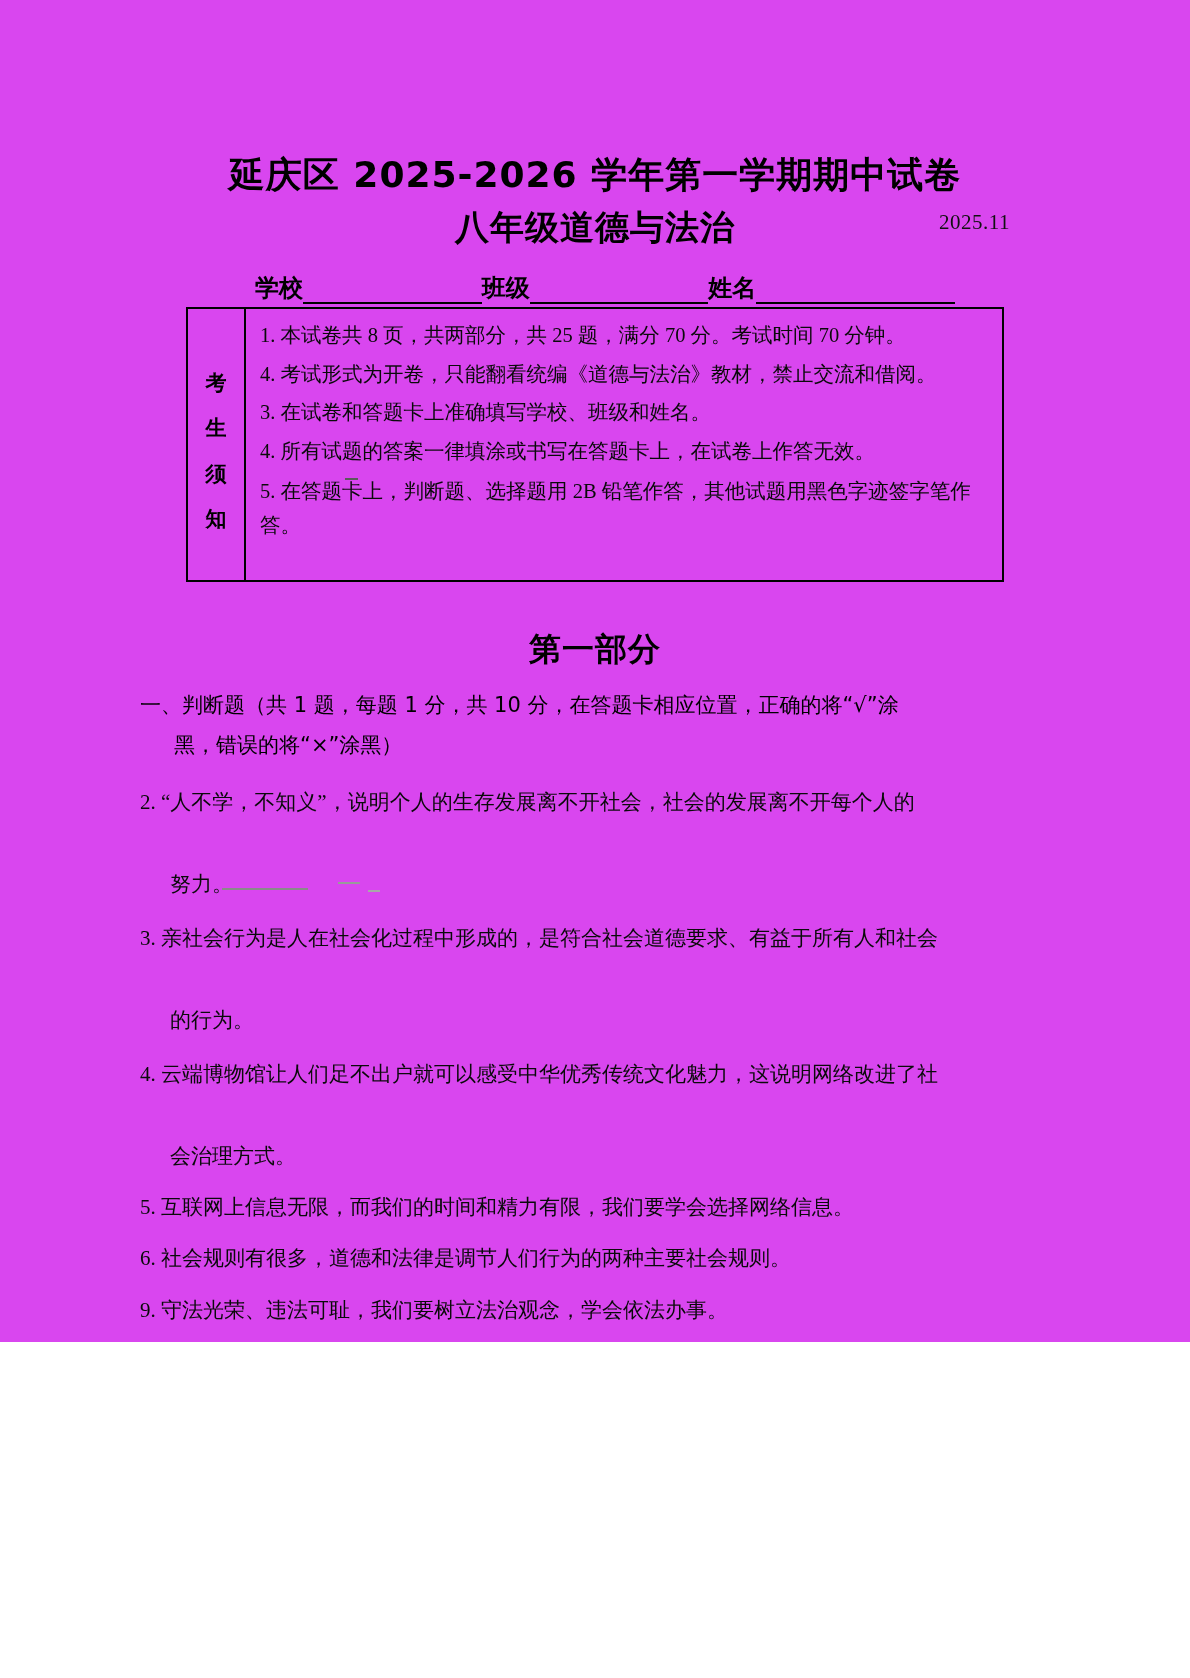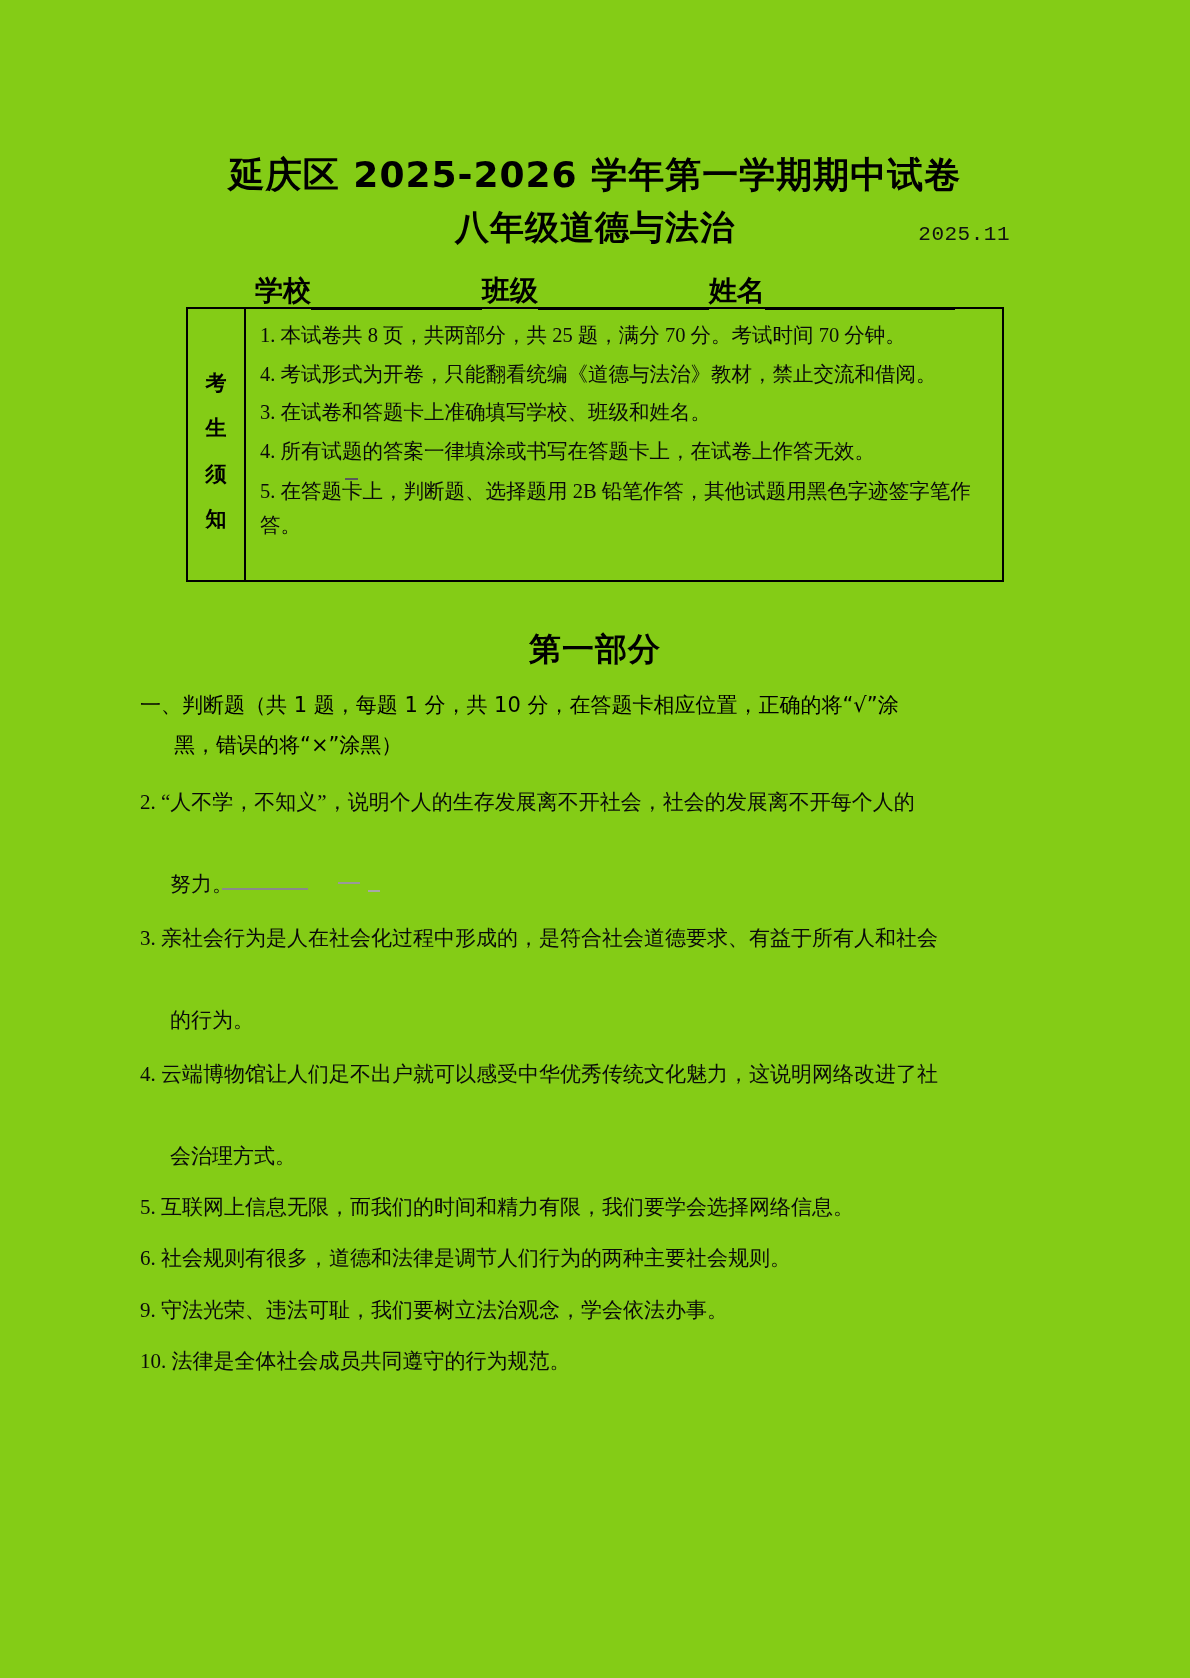--- a/index.html
+++ b/index.html
@@ -3,22 +3,22 @@
 <meta charset="utf-8">
 <style>
   html, body {
     margin: 0;
     padding: 0;
     background: #ffffff;
   }
   .page {
     position: relative;
     width: 1190px;
-    height: 1678px;
-    background: #84cc16;
+    height: 1342px;
+    background: #d946ef;
     font-family: "Liberation Serif", "DejaVu Serif", serif;
     color: #0a0a0a;
     overflow: hidden;
   }
 
   
   .title-wrap {
     position: absolute;
     left: 0;
     top: 152px;
@@ -41,35 +41,35 @@
   .title-sub {
     font-family: "DejaVu Sans", "Liberation Sans", sans-serif;
     font-weight: 700;
     font-size: 34px;
     letter-spacing: 1px;
     color: #000;
   }
   .title-date {
     position: absolute;
     right: 180px;
-    bottom: 5px;
-    font-family: Liberation Mono, monospace;
+    bottom: 16px;
+    font-family: Liberation Serif, serif;
     font-size: 21px;
     letter-spacing: 0.5px;
     color: #111;
   }
 
   
   .info-line {
     position: absolute;
     left: 255px;
     top: 272px;
     width: 700px;
     font-family: "DejaVu Sans", "Liberation Sans", sans-serif;
-    font-size: 28px;
+    font-size: 24px;
     font-weight: 700;
     color: #000;
     display: flex;
     align-items: flex-end;
   }
   .info-label { white-space: nowrap; }
   .info-blank {
     display: inline-block;
     border-bottom: 2px solid #000;
     height: 22px;

